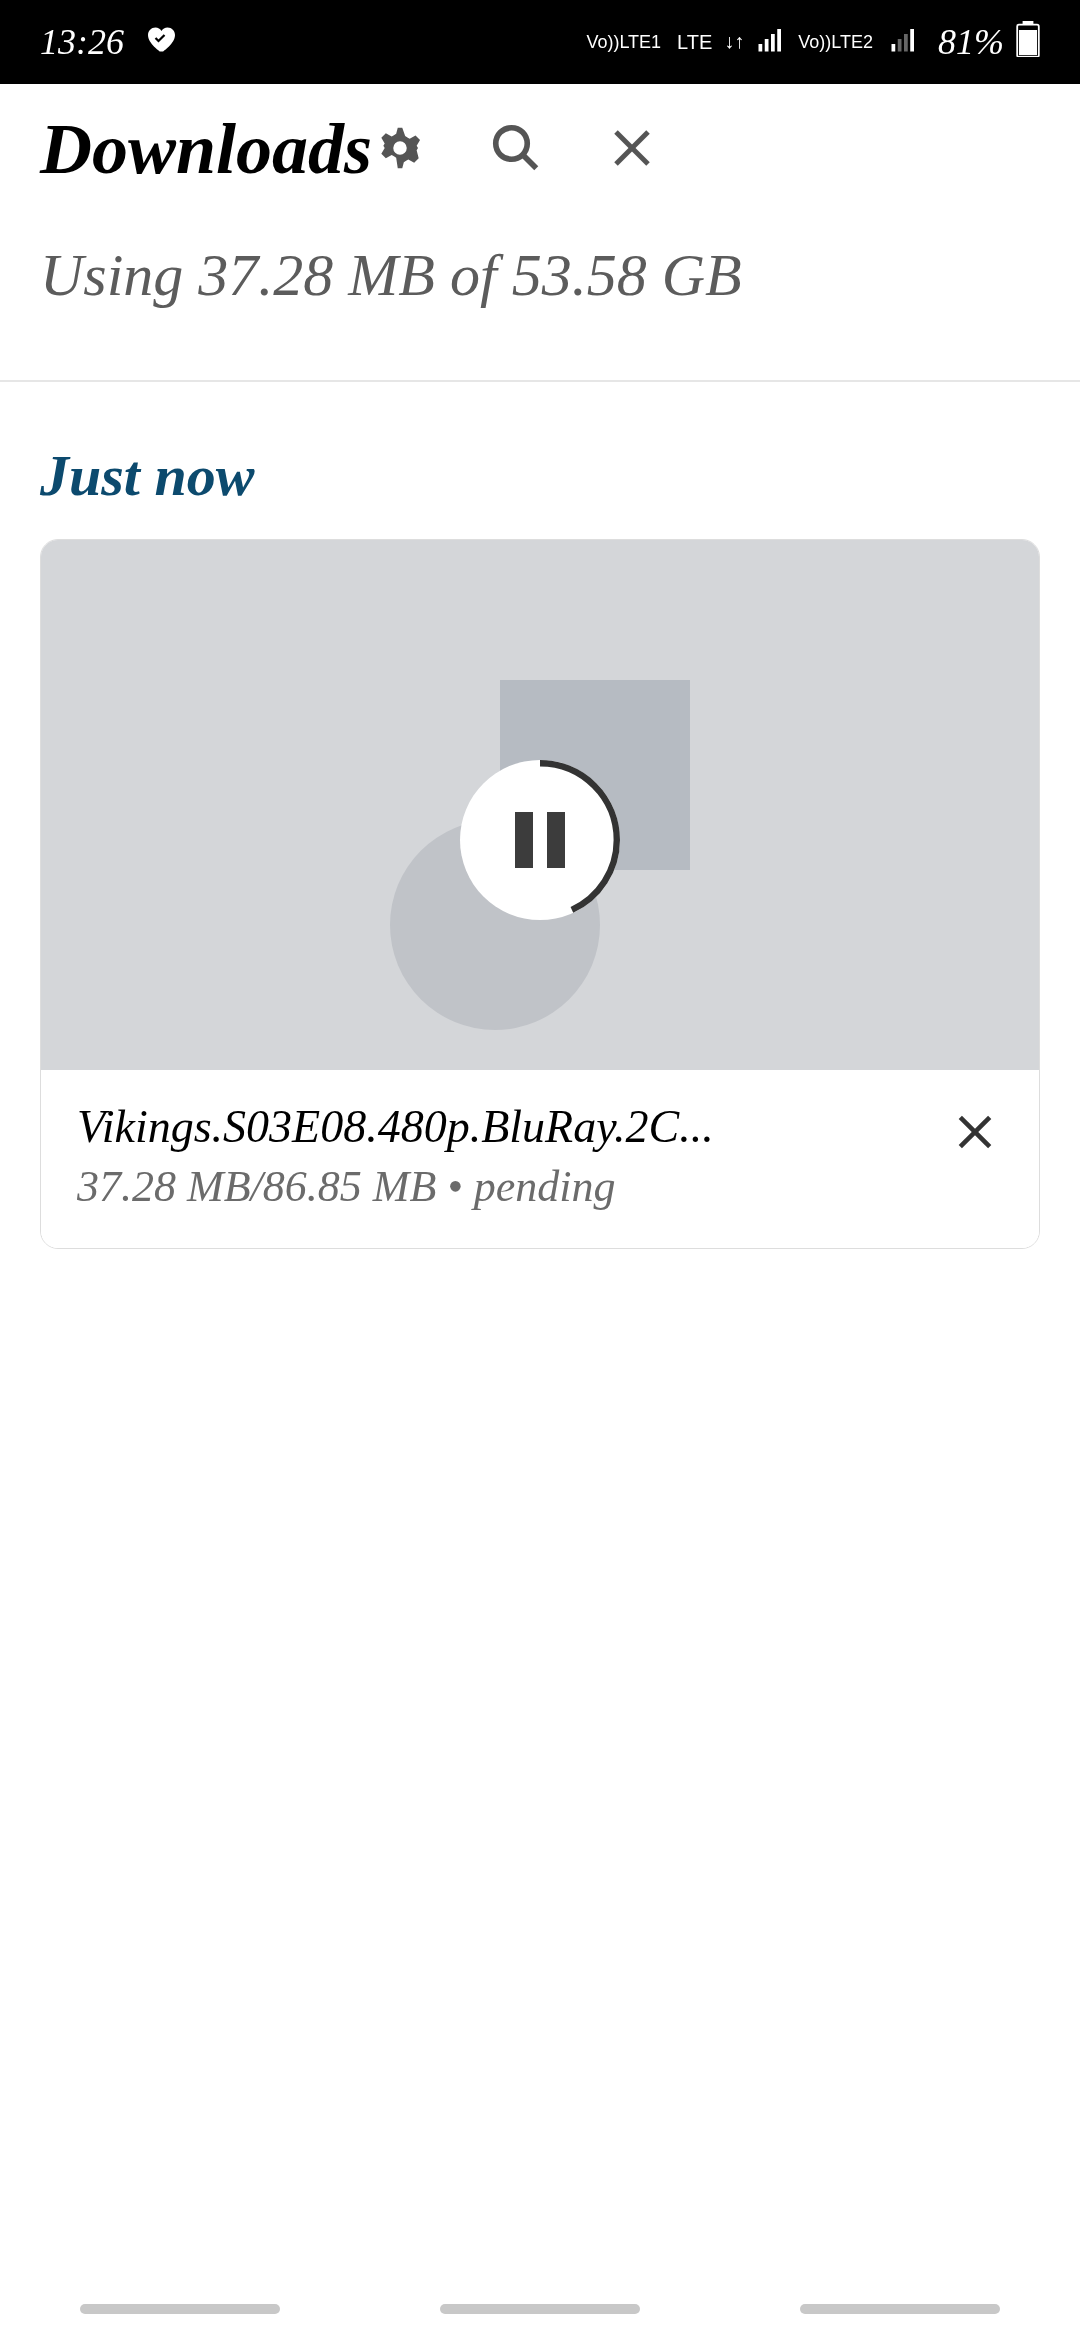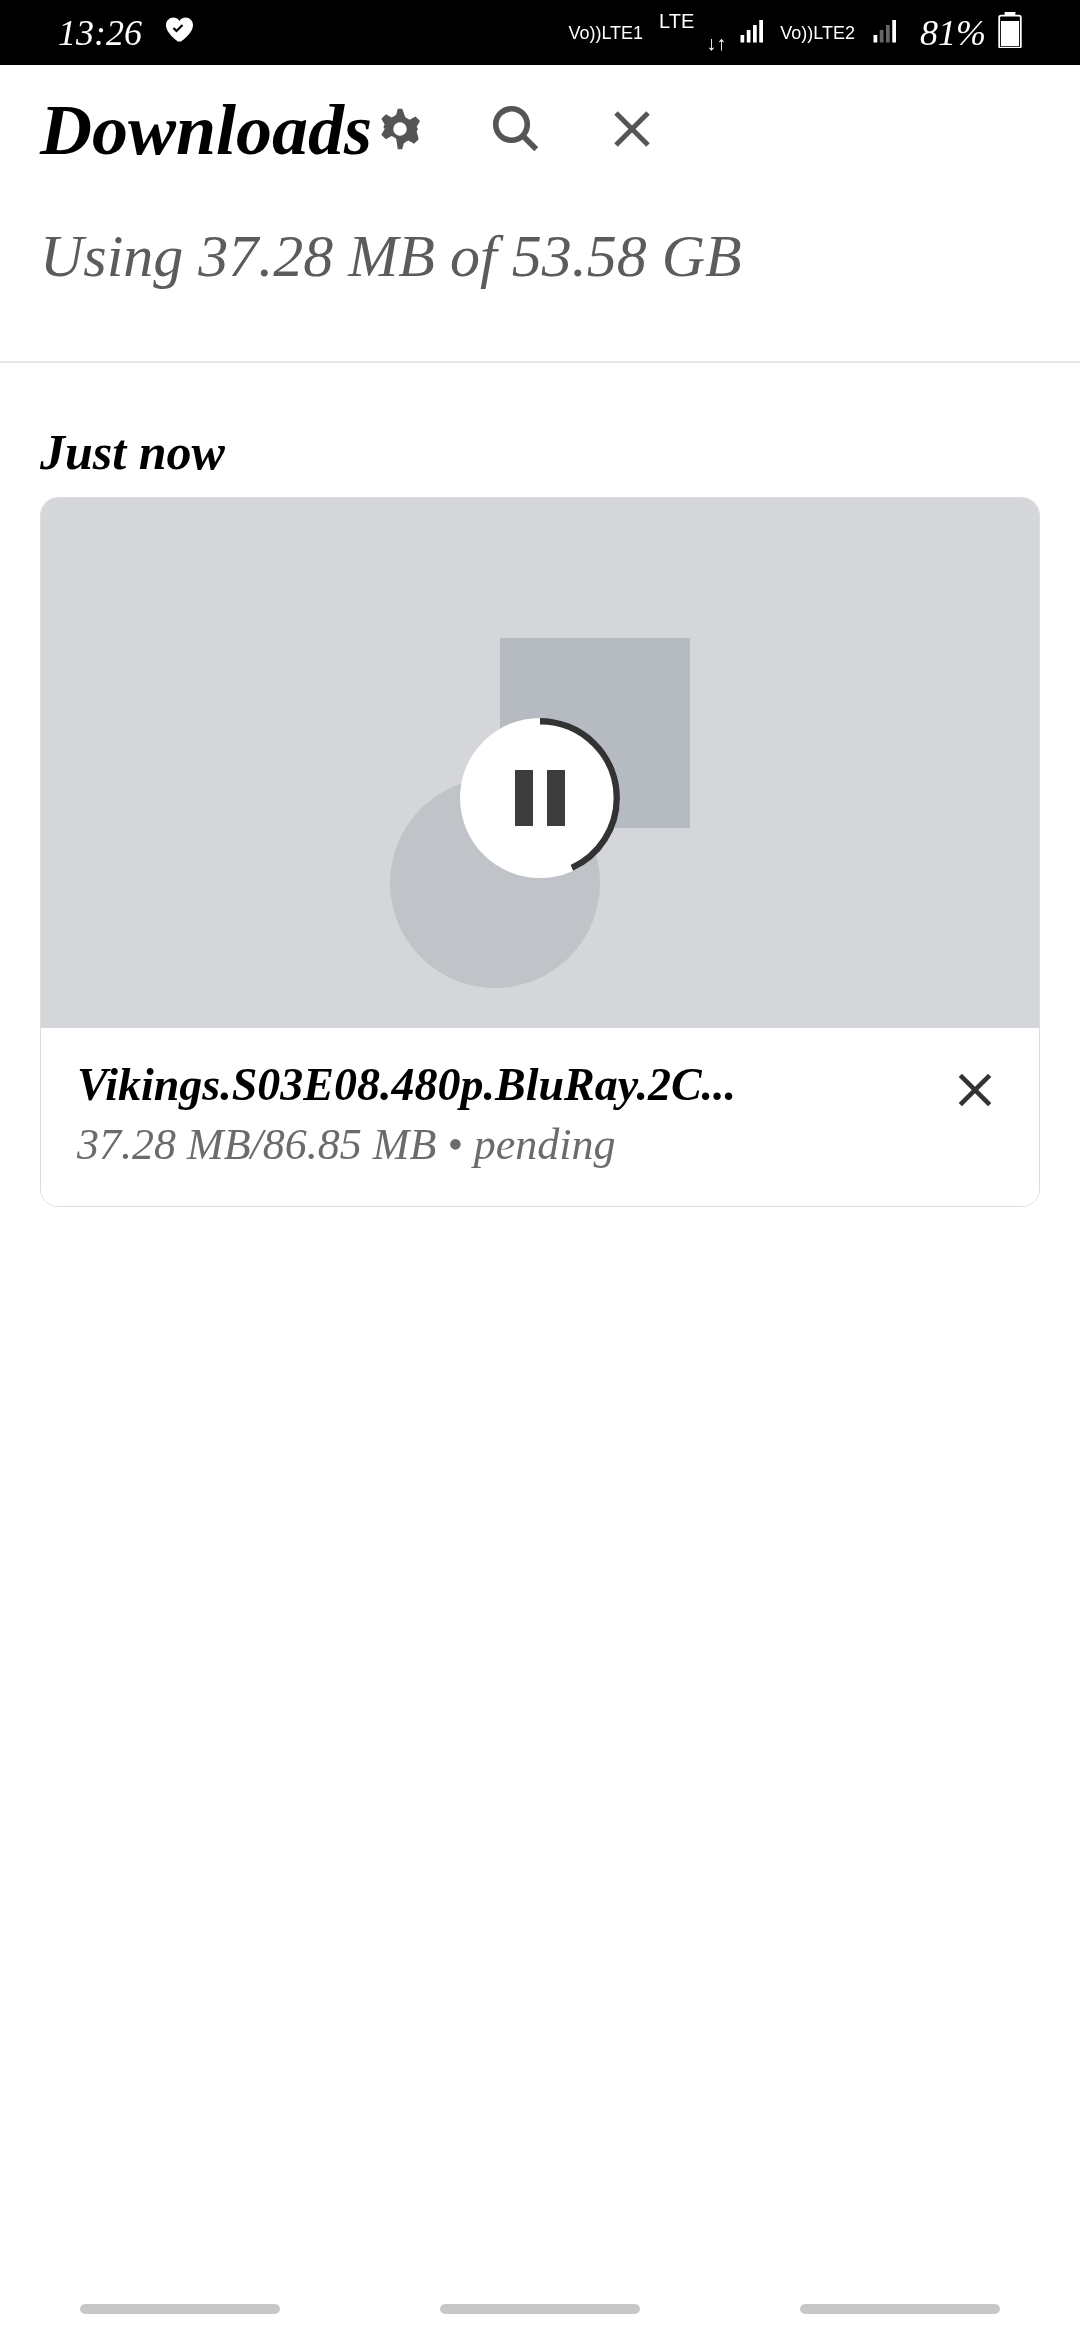--- a/index.html
+++ b/index.html
@@ -5,26 +5,27 @@
     * { margin: 0; padding: 0; box-sizing: border-box; }
     body {
       width: 1080px;
       height: 2340px;
       background: #ffffff;
       font-family: 'Segoe Script', 'Comic Sans MS', cursive;
       position: relative;
       overflow: hidden;
     }
     .status-bar {
-      height: 65px;
+      height: 84px;
       background: #000;
       color: #fff;
       display: flex;
+      align-items: center;
       justify-content: space-between;
-      padding: 0 58px;
+      padding: 0 40px;
       font-size: 36px;
     }
     .status-left { display: flex; align-items: center; gap: 18px; }
     .status-right { display: flex; align-items: center; gap: 12px; font-size: 24px;}
     .signal-block { display: flex; flex-direction: row; align-items: center; line-height: 1; font-size: 18px; font-family: sans-serif; margin-right: 4px;}
     .app-header {
       padding: 24px 40px 0 40px;
     }
     .header-row {
       display: flex;
@@ -66,25 +67,25 @@
     }
     .tab.active::after {
       content: '';
       position: absolute;
       left: 0; right: 0; bottom: -2px;
       height: 6px;
       background: #1a73e8;
     }
     .content { padding: 60px 40px 0 40px; }
     .section-header {
-      font-size: 50px;
+      font-size: 58px;
       font-style: italic;
       font-weight: bold;
-      color: #000000;
-      margin-bottom: 16px;
+      color: #0c4a6e;
+      margin-bottom: 30px;
     }
     .download-card {
       border: 1px solid #ddd;
       border-radius: 18px;
       overflow: hidden;
     }
     .thumb {
       height: 530px;
       background: #d4d6d9;
       position: relative;
@@ -144,21 +145,21 @@
       background: #fff;
       padding: 30px 36px 36px 36px;
       display: flex;
       align-items: flex-start;
       gap: 20px;
     }
     .info-text { flex: 1; overflow: hidden; }
     .filename {
       font-size: 46px;
       font-style: italic;
-      font-weight: bold;
+      font-weight: normal;
       color: #000;
       white-space: nowrap;
       overflow: hidden;
       text-overflow: ellipsis;
     }
     .file-status {
       font-size: 44px;
       font-style: italic;
       color: #6b6b6b;
       margin-top: 8px;

